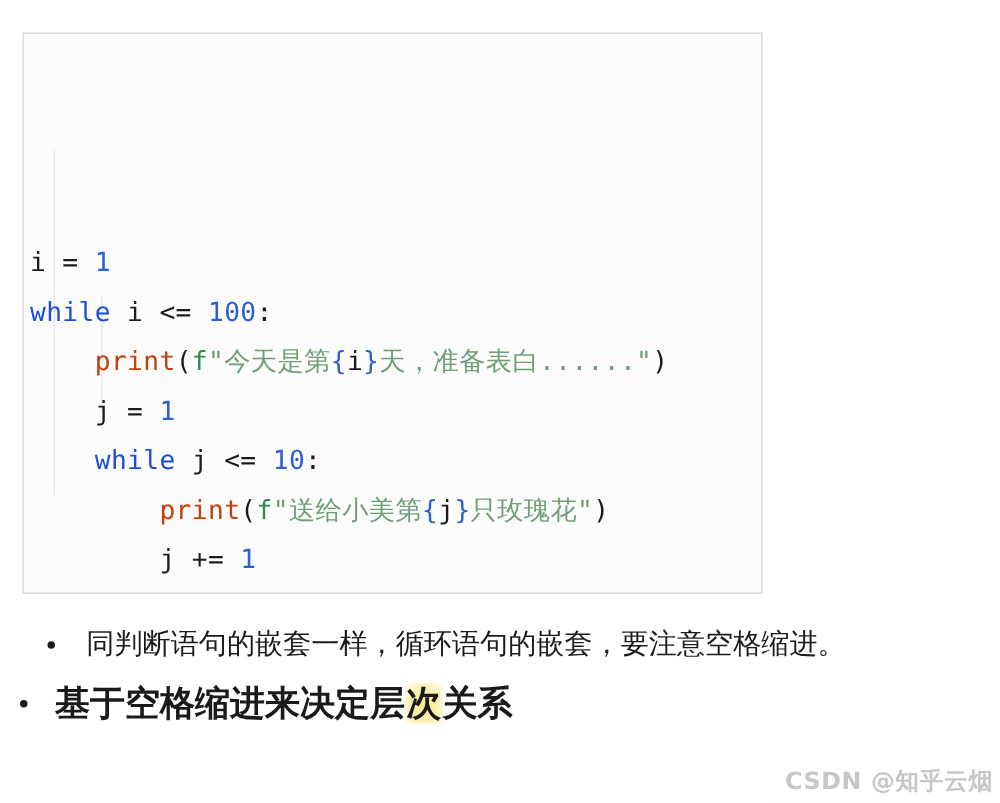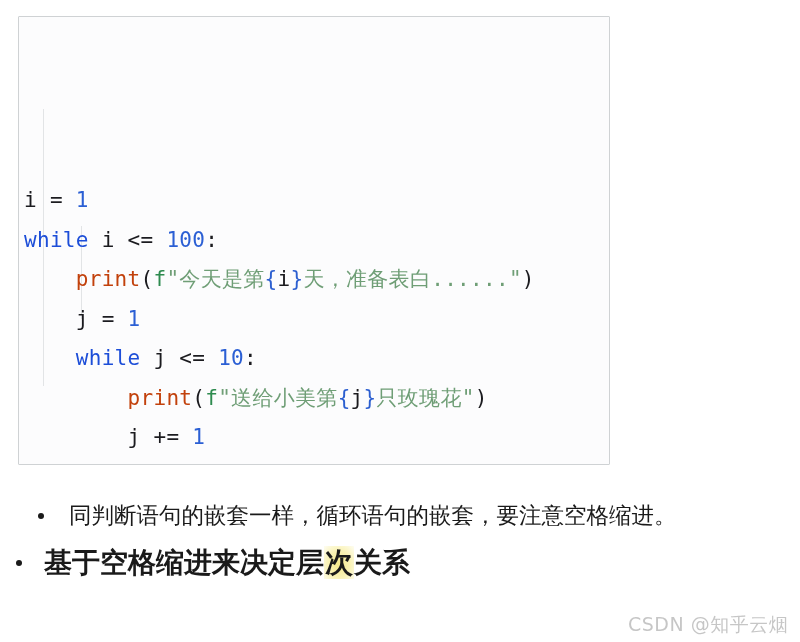--- a/index.html
+++ b/index.html
@@ -12,21 +12,21 @@
     background: #ffffff;
     font-family: "Liberation Sans", "DejaVu Sans", sans-serif;
     overflow: hidden;
     position: relative;
   }
 
   
   .code-card {
     position: absolute;
     left: 18px;
-    top: 16px;
+    top: 26px;
     width: 592px;
     height: 449px;
     box-sizing: border-box;
     background: #fcfcfd;
     border: 1px solid #cfd2d4;
     border-radius: 1px;
     overflow: hidden;
   }
   .code-body {
     position: relative;
@@ -109,20 +109,21 @@
   .watermark {
     position: absolute;
     left: 628px;
     top: 612px;
     font-family: "DejaVu Sans", "Liberation Sans", sans-serif;
     font-size: 19px;
     color: rgba(120,120,120,0.42);
     letter-spacing: 0.5px;
     white-space: nowrap;
     pointer-events: none;
+    font-weight: bold;
   }
 </style>
 </head>
 <body>
 
 <div class="code-card">
   <div class="code-body">
     <div class="guide g1"></div>
     <div class="guide g2"></div>
     <div id="code-lines"><div class="code-line"><span></span><span class="plain">i</span><span class="op"> = </span><span class="num">1</span></div><div class="code-line"><span></span><span class="kw">while</span><span class="op"> i &lt;= </span><span class="num">100</span><span class="plain">:</span></div><div class="code-line"><span>    </span><span class="fn">print</span><span class="plain">(</span><span class="strf">f</span><span class="str">"今天是第</span><span class="brace">{</span><span class="plain">i</span><span class="brace">}</span><span class="str">天，准备表白......"</span><span class="plain">)</span></div><div class="code-line"><span>    </span><span class="plain">j</span><span class="op"> = </span><span class="num">1</span></div><div class="code-line"><span>    </span><span class="kw">while</span><span class="op"> j &lt;= </span><span class="num">10</span><span class="plain">:</span></div><div class="code-line"><span>        </span><span class="fn">print</span><span class="plain">(</span><span class="strf">f</span><span class="str">"送给小美第</span><span class="brace">{</span><span class="plain">j</span><span class="brace">}</span><span class="str">只玫瑰花"</span><span class="plain">)</span></div><div class="code-line"><span>        </span><span class="plain">j</span><span class="op"> += </span><span class="num">1</span></div><div class="code-line"><span>    </span><span class="fn">print</span><span class="plain">(</span><span class="str">"小美，我喜欢你"</span><span class="plain">)</span></div></div>

